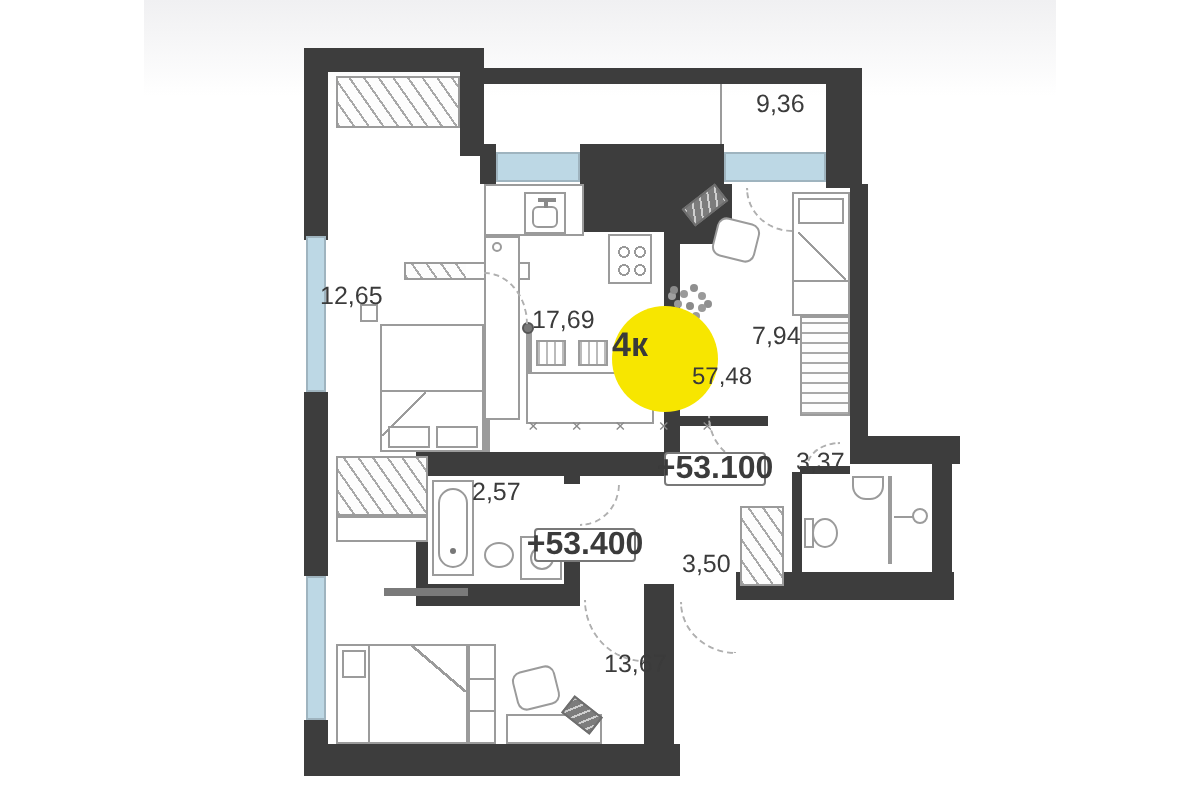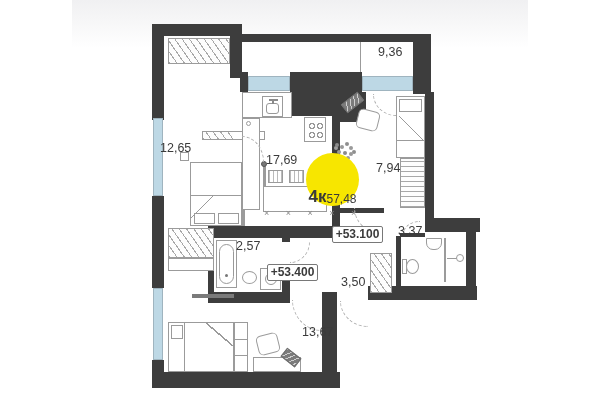--- a/index.html
+++ b/index.html
@@ -17,26 +17,26 @@
   .hatch-h{background-image:repeating-linear-gradient(0deg,#a8a8a8 0 1px,transparent 1px 5px);}
   .hatch-d{background-color:#7c7c7c;background-image:repeating-linear-gradient(120deg,#cfcfcf 0 1px,transparent 1px 4px);border:1px solid #6e6e6e;}
   .arc{position:absolute;box-sizing:border-box;}
   .arc.tl{border-top:1px dashed #b0b0b0;border-left:1px dashed #b0b0b0;border-top-left-radius:100%;}
   .arc.tr{border-top:1px dashed #b0b0b0;border-right:1px dashed #b0b0b0;border-top-right-radius:100%;}
   .arc.bl{border-bottom:1px dashed #b0b0b0;border-left:1px dashed #b0b0b0;border-bottom-left-radius:100%;}
   .arc.br{border-bottom:1px dashed #b0b0b0;border-right:1px dashed #b0b0b0;border-bottom-right-radius:100%;}
   .dash-open{position:absolute;border-top:1px dashed #b0b0b0;}
   .lbl{position:absolute;font-size:12.5px;font-weight:500;color:#3b3b3b;white-space:nowrap;}
   .elev{position:absolute;background:#fff;border:1.5px solid #787878;border-radius:2px;
-        font-size:12px;font-weight:bold;color:#3b3b3b;display:flex;justify-content:center;}
+        font-size:16px;font-weight:bold;color:#3b3b3b;display:flex;align-items:center;justify-content:center;}
   .badge{position:absolute;left:306px;top:153px;width:53px;height:53px;border-radius:50%;
-         background:#f7e600;display:flex;flex-direction:row;align-items:flex-end;justify-content:center;
+         background:#f7e600;display:flex;flex-direction:column;align-items:flex-start;justify-content:center;
          line-height:1.05;cursor:pointer;}
   .badge .t1{font-size:17px;font-weight:bold;color:#3a3a3a;}
-  .badge .t2{font-size:12px;font-weight:500;color:#3a3a3a;}
+  .badge .t2{font-size:12px;font-weight:500;color:#3a3a3a;margin-left:40px;}
   .hline{position:absolute;height:1px;background:#9b9b9b;}
   .vline{position:absolute;width:1px;background:#9b9b9b;}
   .diag{position:absolute;background:linear-gradient(to bottom right,transparent 48%,#9b9b9b 48%,#9b9b9b 52%,transparent 52%);}
   .diag2{position:absolute;background:linear-gradient(to bottom left,transparent 48%,#9b9b9b 48%,#9b9b9b 52%,transparent 52%);}
   .round{border-radius:50%;}
   .xrow{position:absolute;font-size:9px;color:#8a8a8a;letter-spacing:7px;}
   .stove-b{background-image:
     radial-gradient(circle at 7px 8px,#fff 2px,#999 2px 3px,transparent 3px),
     radial-gradient(circle at 15px 8px,#fff 2px,#999 2px 3px,transparent 3px),
     radial-gradient(circle at 7px 17px,#fff 2px,#999 2px 3px,transparent 3px),

